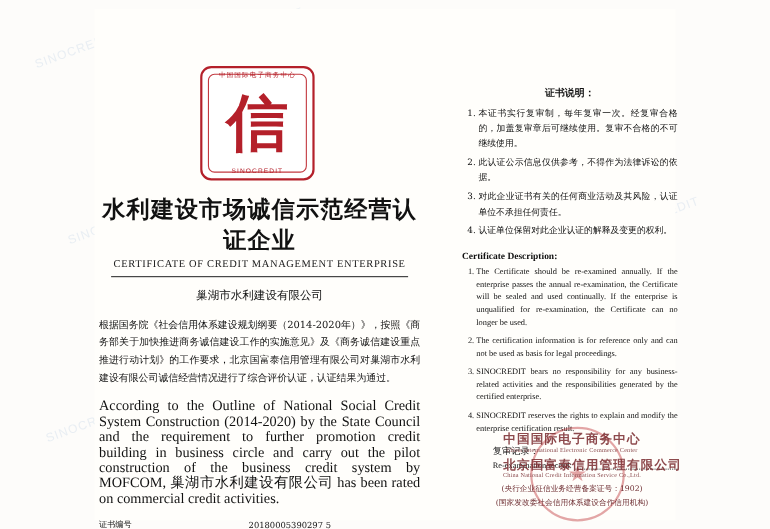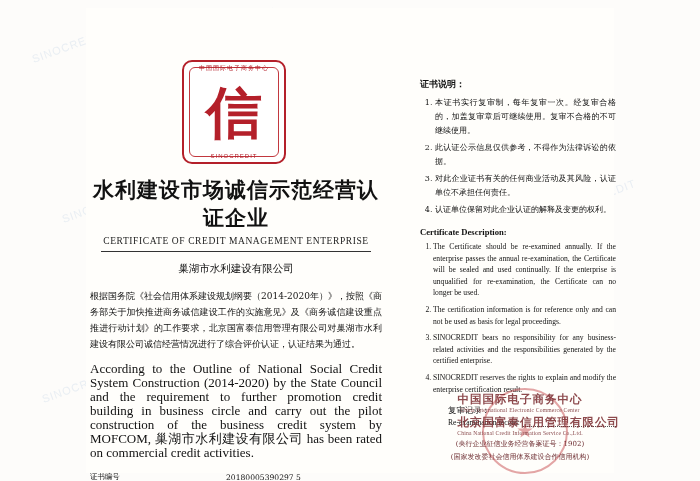--- a/index.html
+++ b/index.html
@@ -156,20 +156,21 @@
   .right{
     position:absolute;
     left:420px;top:78px;width:196px;
   }
   .sec-title{
     font-size:9px;
     font-weight:bold;
     color:#111;
     margin-bottom:5px;
     font-family:"DejaVu Serif", serif;
+    text-align:center;
   }
   ol.cn-list{
     margin:0;padding:0 0 0 15px;
     font-size:8px;
     line-height:14px;
     color:#111;
     font-family:"DejaVu Serif", serif;
   }
   ol.cn-list li{margin-bottom:3px;text-align:justify;}
   .sec-title-en{

